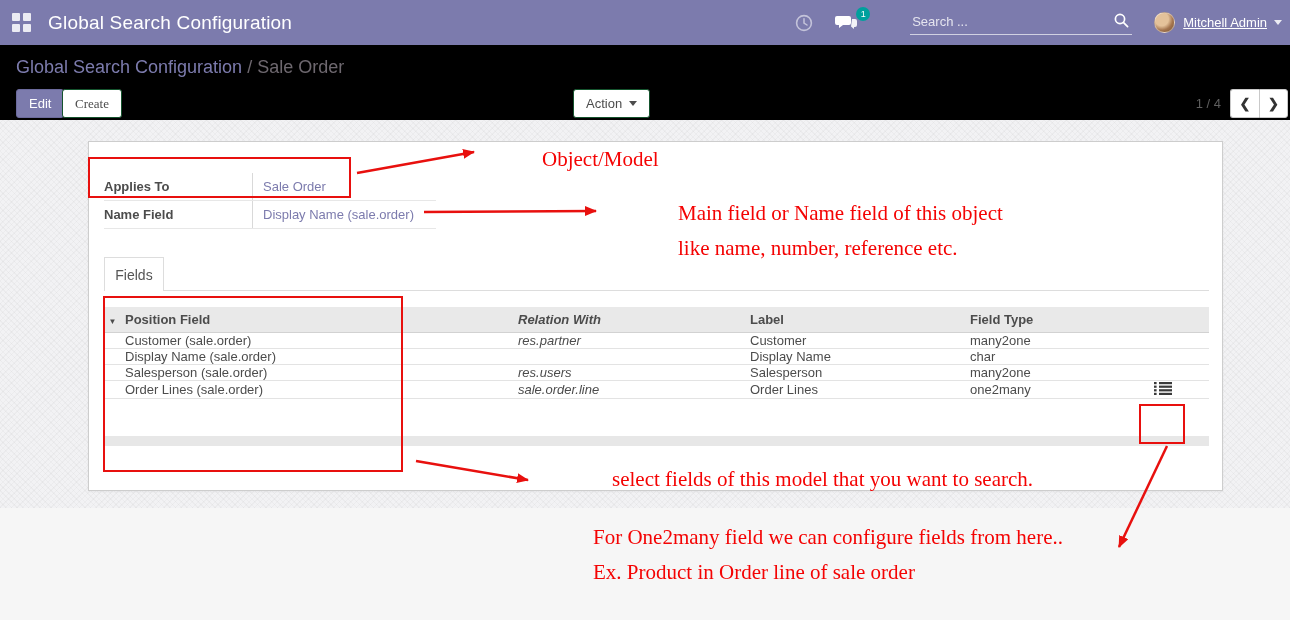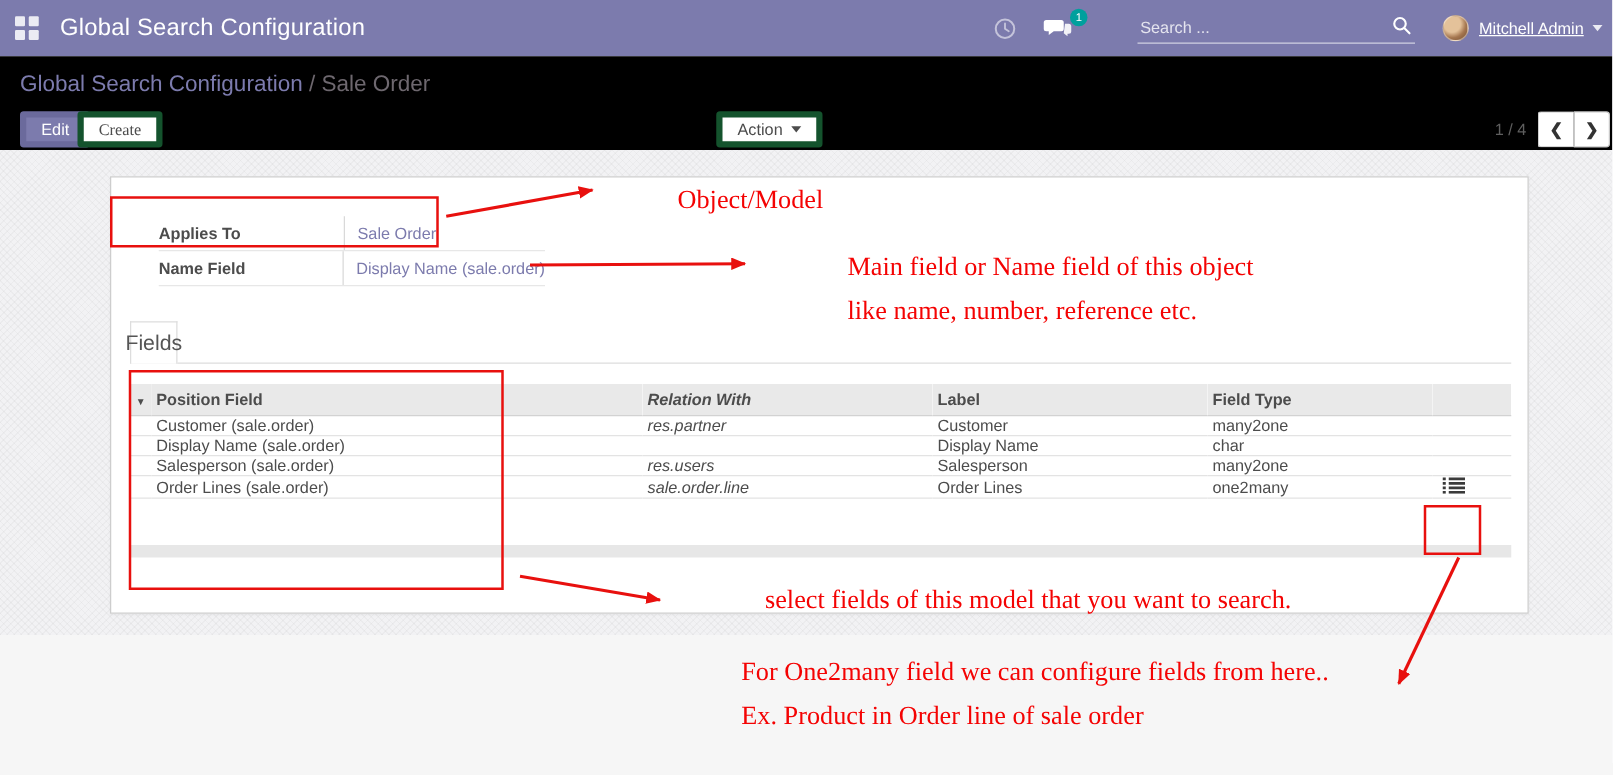--- a/index.html
+++ b/index.html
@@ -29,21 +29,21 @@
   .search-mag{position:absolute;right:2px;top:2px;}
   .avatar{width:21px;height:21px;border-radius:50%;background:radial-gradient(circle at 35% 32%,#e4c29a 0 38%,#a5764f 62%,#6f4a2c 100%);border:1px solid rgba(255,255,255,0.4);margin-right:8px;cursor:pointer;}
   .user-name{color:#fff;font-size:13px;cursor:pointer;white-space:nowrap;text-decoration:underline;}
   .user-caret{width:0;height:0;border-left:4px solid transparent;border-right:4px solid transparent;border-top:5px solid rgba(255,255,255,0.85);margin-left:7px;cursor:pointer;}
 
   
   .panel{position:absolute;left:0;top:45px;width:1290px;height:75px;background:#000000;}
   .breadcrumb{position:absolute;left:16px;top:12px;font-size:18px;white-space:nowrap;}
   .bc-parent{color:var(--link_purple);text-decoration:none;cursor:pointer;}
   .bc-current{color:#6e686f;}
-  .btn{display:inline-flex;align-items:center;justify-content:center;height:29px;padding:0 12px;font-size:13px;border-radius:3px;border:5px solid #14532d;background:#fff;color:#4c4c4c;cursor:pointer;font-family:"Liberation Sans",sans-serif;}
+  .btn{display:inline-flex;align-items:center;justify-content:center;height:29px;padding:0 12px;font-size:13px;border-radius:3px;border:1px solid #14532d;background:#fff;color:#4c4c4c;cursor:pointer;font-family:"Liberation Sans",sans-serif;}
   .btn-primary{background:var(--accent_purple);border-color:#6b6a9c;color:#fff;}
   .btn-edit{position:absolute;left:16px;top:44px;}
   .btn-create{position:absolute;left:62px;top:44px;font-family:Liberation Serif, serif;}
   .btn-action{position:absolute;left:573px;top:44px;}
   .action-caret{width:0;height:0;border-left:4px solid transparent;border-right:4px solid transparent;border-top:5px solid #4c4c4c;margin-left:7px;}
   .pager{position:absolute;right:2px;top:44px;display:flex;align-items:center;}
   .pager-value{font-size:13px;color:#5f5f5f;margin-right:9px;}
   .pager-btns{display:flex;}
   .pager-btn{width:29px;height:29px;border:1px solid #c9c9c9;background:#fff;display:flex;align-items:center;justify-content:center;font-size:13px;font-weight:bold;color:#333;cursor:pointer;}
   .pager-btn:first-child{border-radius:3px 0 0 3px;border-right:none;}
@@ -52,26 +52,26 @@
   
   .content-bg{position:absolute;left:0;top:120px;width:1290px;height:388px;background-color:#f2f2f4;
     background-image:repeating-linear-gradient(45deg,rgba(0,0,0,0.028) 0 1px,transparent 1px 4px),
                      repeating-linear-gradient(-45deg,rgba(0,0,0,0.028) 0 1px,transparent 1px 4px);}
   .bottom-bg{position:absolute;left:0;top:508px;width:1290px;height:112px;background:#f6f6f6;}
 
   .sheet{position:absolute;left:88px;top:141px;width:1135px;height:350px;background:#fff;border:1px solid #cdcdcd;box-shadow:0 1px 2px rgba(0,0,0,0.05);}
 
   
   .form-group{position:absolute;left:15px;top:31px;width:332px;}
-  .form-row{display:flex;height:28px;align-items:center;border-bottom:1px solid #e7e7e7;margin-left:23px;}
+  .form-row{display:flex;height:28px;align-items:center;border-bottom:1px solid #e7e7e7;}
   .form-label{width:149px;height:100%;display:flex;align-items:center;font-size:13px;font-weight:bold;color:#4c4c4c;border-right:1px solid #d9d9d9;}
   .form-value{padding-left:10px;font-size:13px;color:var(--link_purple);cursor:pointer;white-space:nowrap;}
 
   
-  .tab{position:absolute;left:15px;top:115px;width:38px;height:34px;background:#fff;border:1px solid #ddd;border-bottom:none;display:flex;align-items:center;justify-content:center;font-size:17px;color:#555;z-index:2;cursor:pointer;}
+  .tab{position:absolute;left:15px;top:115px;width:60px;height:34px;background:#fff;border:1px solid #ddd;border-bottom:none;display:flex;align-items:center;justify-content:center;font-size:14px;color:#555;z-index:2;cursor:pointer;}
   .notebook-line{position:absolute;left:15px;top:148px;width:1105px;border-top:1px solid #ddd;z-index:1;}
 
   
   .tbl{position:absolute;left:15px;top:165px;width:1105px;display:table;table-layout:fixed;border-collapse:collapse;}
   .trow{display:table-row;}
   .tcell{display:table-cell;vertical-align:middle;font-size:13px;color:#4c4c4c;padding:0 4px;overflow:hidden;white-space:nowrap;}
   .thead .tcell{background:#e9e9e9;height:25px;font-weight:bold;border-bottom:1px solid #d2d2d2;cursor:pointer;}
   .tbody .tcell{border-bottom:1px solid #e3e3e3;}
   .c0{width:17px;padding:0;text-align:center;}
   .c1{width:393px;}

